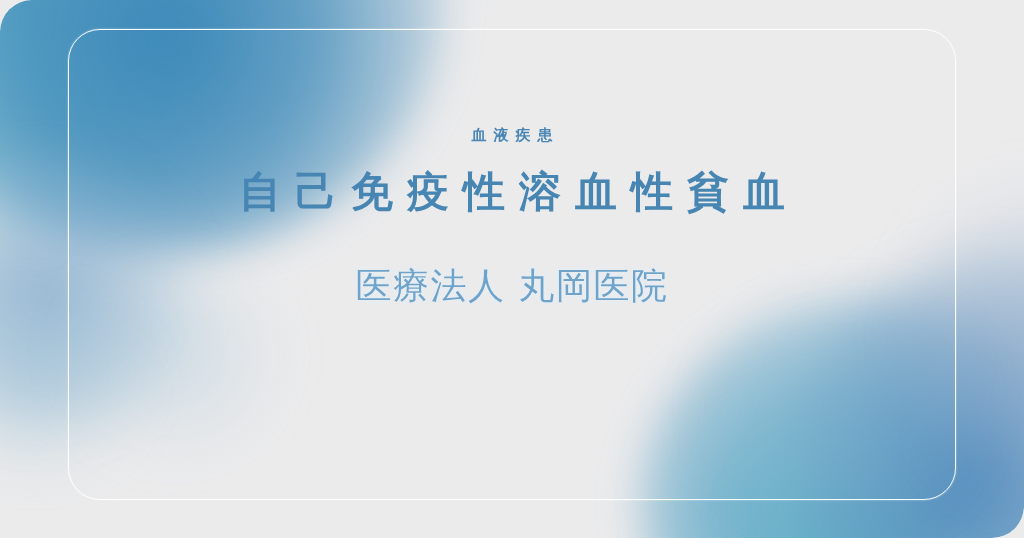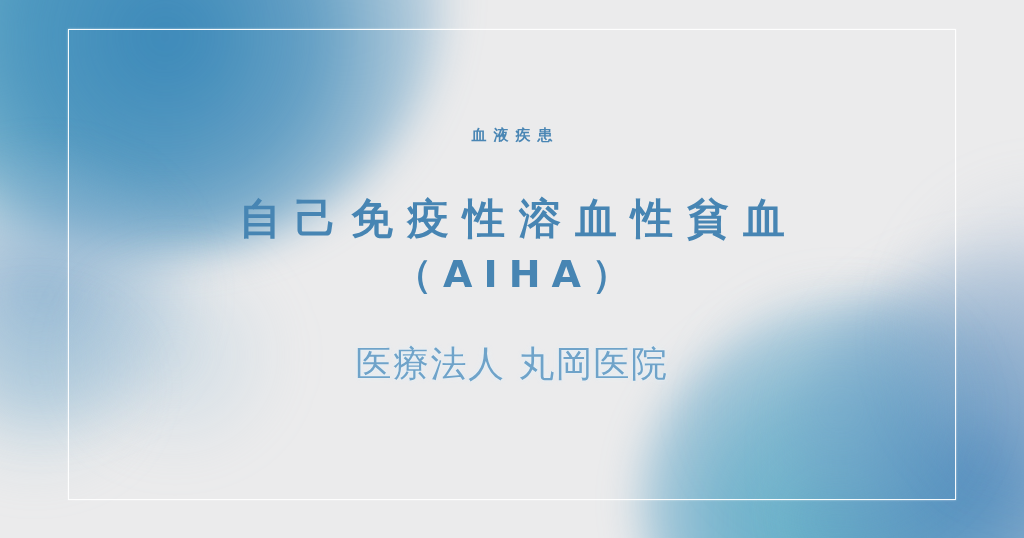--- a/index.html
+++ b/index.html
@@ -1,16 +1,16 @@
 <!DOCTYPE html>
 <html lang="ja"><head>
 <meta charset="utf-8">
 <title>AIHA Title Slide</title>
 <style>
-  * { margin:0; padding:0; box-sizing:border-box; }
+  * { margin:0; padding:0; box-sizing:border-box;border-radius:32px; }
 
   html, body {
     width:1024px;
     height:538px;
     overflow:hidden;
     background:#ebebec;
     font-family:"DejaVu Sans", sans-serif;
   }
 
   
@@ -158,22 +158,21 @@
     font-size:15px;
     font-weight:700;
     letter-spacing:7px;
     text-indent:7px;
     color:#4a86b4;
     line-height:1;
     white-space:nowrap;
   }
 
   .title-block{
-    margin-top:49px;
-    text-align:center;
+    margin-top:22px;
   }
 
   .title-main{
     font-size:42px;
     font-weight:700;
     letter-spacing:14px;
     text-indent:14px;
     color:#4785b3;
     line-height:1.30;
     white-space:nowrap;
@@ -220,19 +219,18 @@
   <div class="blob blob-slate-r"></div>
   <div class="blob blob-haze-r"></div>
 
   <div class="frame"></div>
 
   <div class="content">
     <div class="eyebrow">血液疾患</div>
 
     <div class="title-block">
       <div class="title-main">自己免疫性溶血性貧血</div>
-      <div class="title-sub">（AIHA）</div>
     </div>
 
     <div class="org">医療法人 丸岡医院</div>
   </div>
 
 </div>
 
 </body></html>

